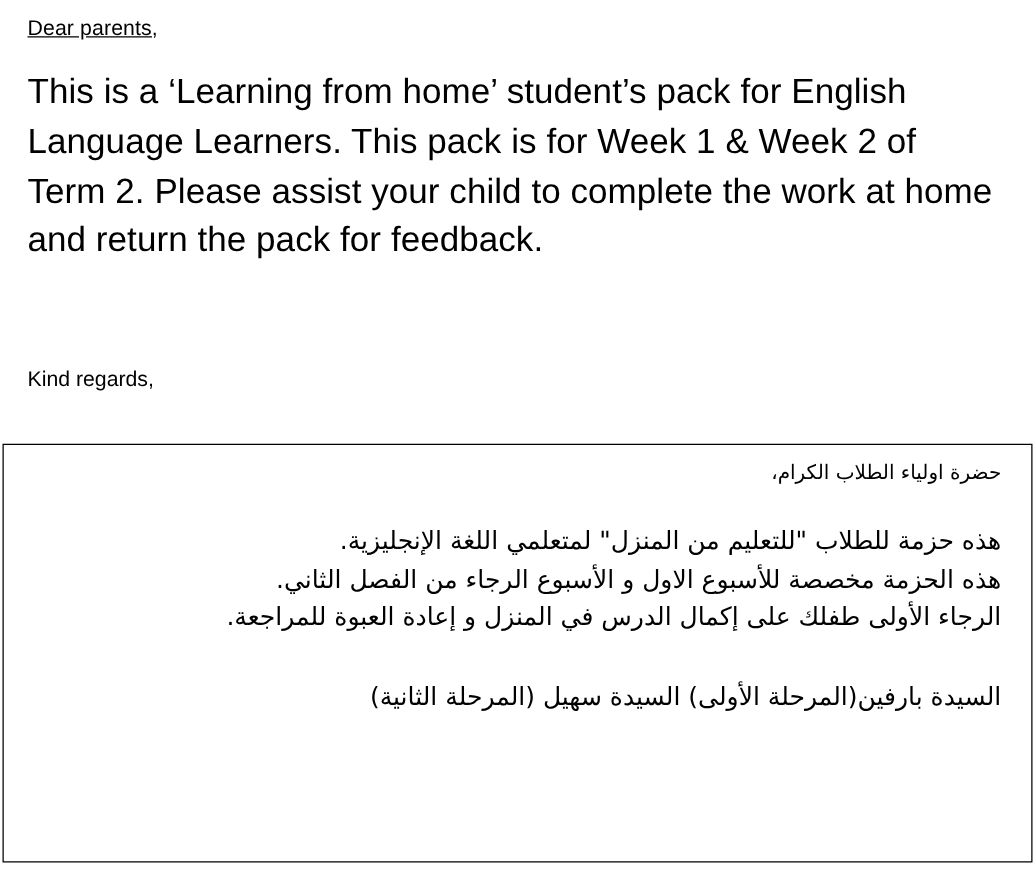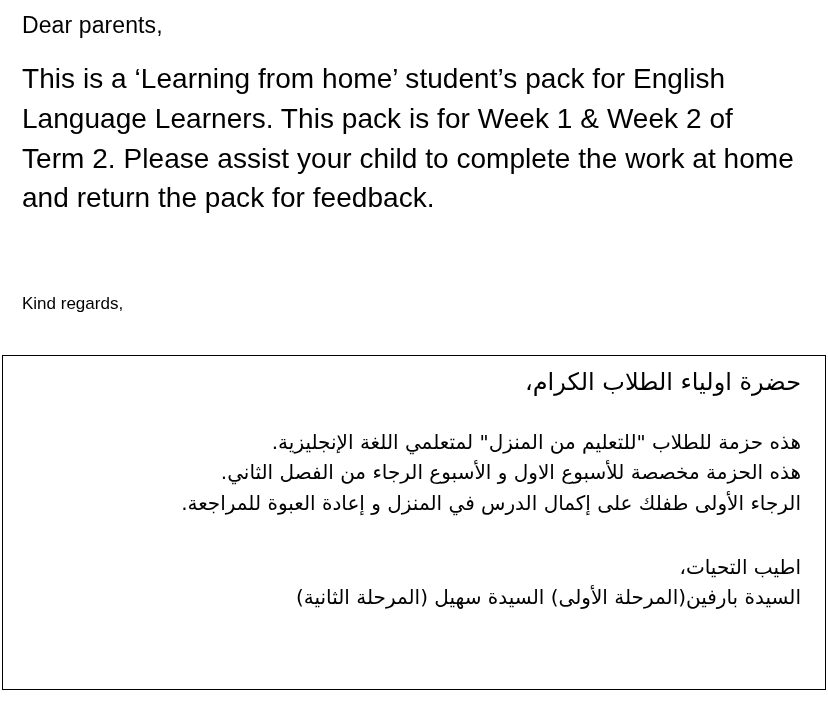--- a/index.html
+++ b/index.html
@@ -24,24 +24,25 @@
   .english-block {
     position: absolute;
     left: 0;
     top: 0;
     width: 828px;
     height: 355px;
     box-sizing: border-box;
     padding: 14px 30px 0 22px;
   }
   .salutation {
-    font-size: 23px;
+    font-size: 17px;
     line-height: 1.0;
     margin: 0 0 22px 0;
     letter-spacing: 0.1px;
+    text-decoration: underline;
   }
   .body-para {
     font-size: 28px;
     line-height: 1.42;
     margin: 0;
     letter-spacing: 0.05px;
     max-width: 800px;
   }
   .closing {
     font-size: 17px;
@@ -65,21 +66,21 @@
     padding: 12px 24px 0 24px;
     font-family: "DejaVu Sans", sans-serif;
   }
   .ar-line {
     font-size: 20px;
     line-height: 1.52;
     margin: 0;
     white-space: pre-wrap;
   }
   .ar-salutation {
-    font-size: 24px;
+    font-size: 16px;
     line-height: 1.2;
     margin: 0 0 30px 0;
   }
   .ar-group {
     margin: 0 0 0 0;
   }
   .ar-spacer {
     height: 34px;
   }
 </style>
@@ -95,17 +96,16 @@
   </div>
 
   <div class="arabic-box">
     <p class="ar-salutation">حضرة اولياء الطلاب الكرام،</p>
     <div class="ar-group">
       <p class="ar-line">هذه حزمة للطلاب "للتعليم من المنزل" لمتعلمي اللغة الإنجليزية.</p>
       <p class="ar-line">هذه الحزمة مخصصة للأسبوع الاول و الأسبوع الرجاء من الفصل الثاني.</p>
       <p class="ar-line">الرجاء الأولى طفلك على إكمال الدرس في المنزل و إعادة العبوة للمراجعة.</p>
     </div>
     <div class="ar-spacer"></div>
-    <p class="ar-line">اطيب التحيات،</p>
     <p class="ar-line">السيدة بارفين(المرحلة الأولى) السيدة سهيل (المرحلة الثانية)</p>
   </div>
 
 </div>
 
 </body></html>

